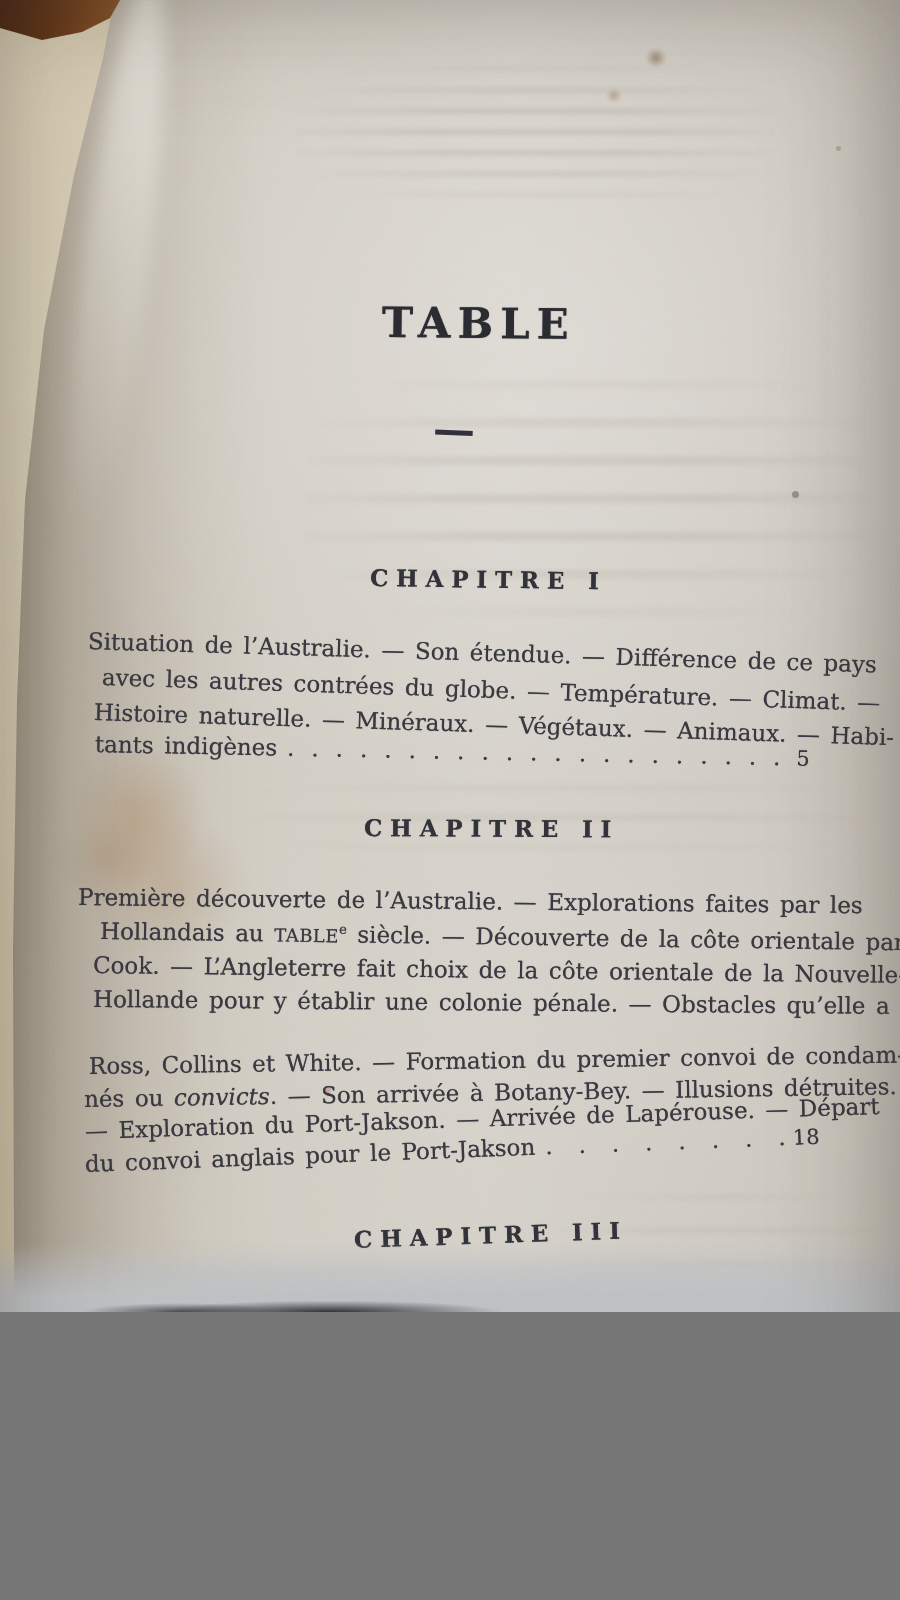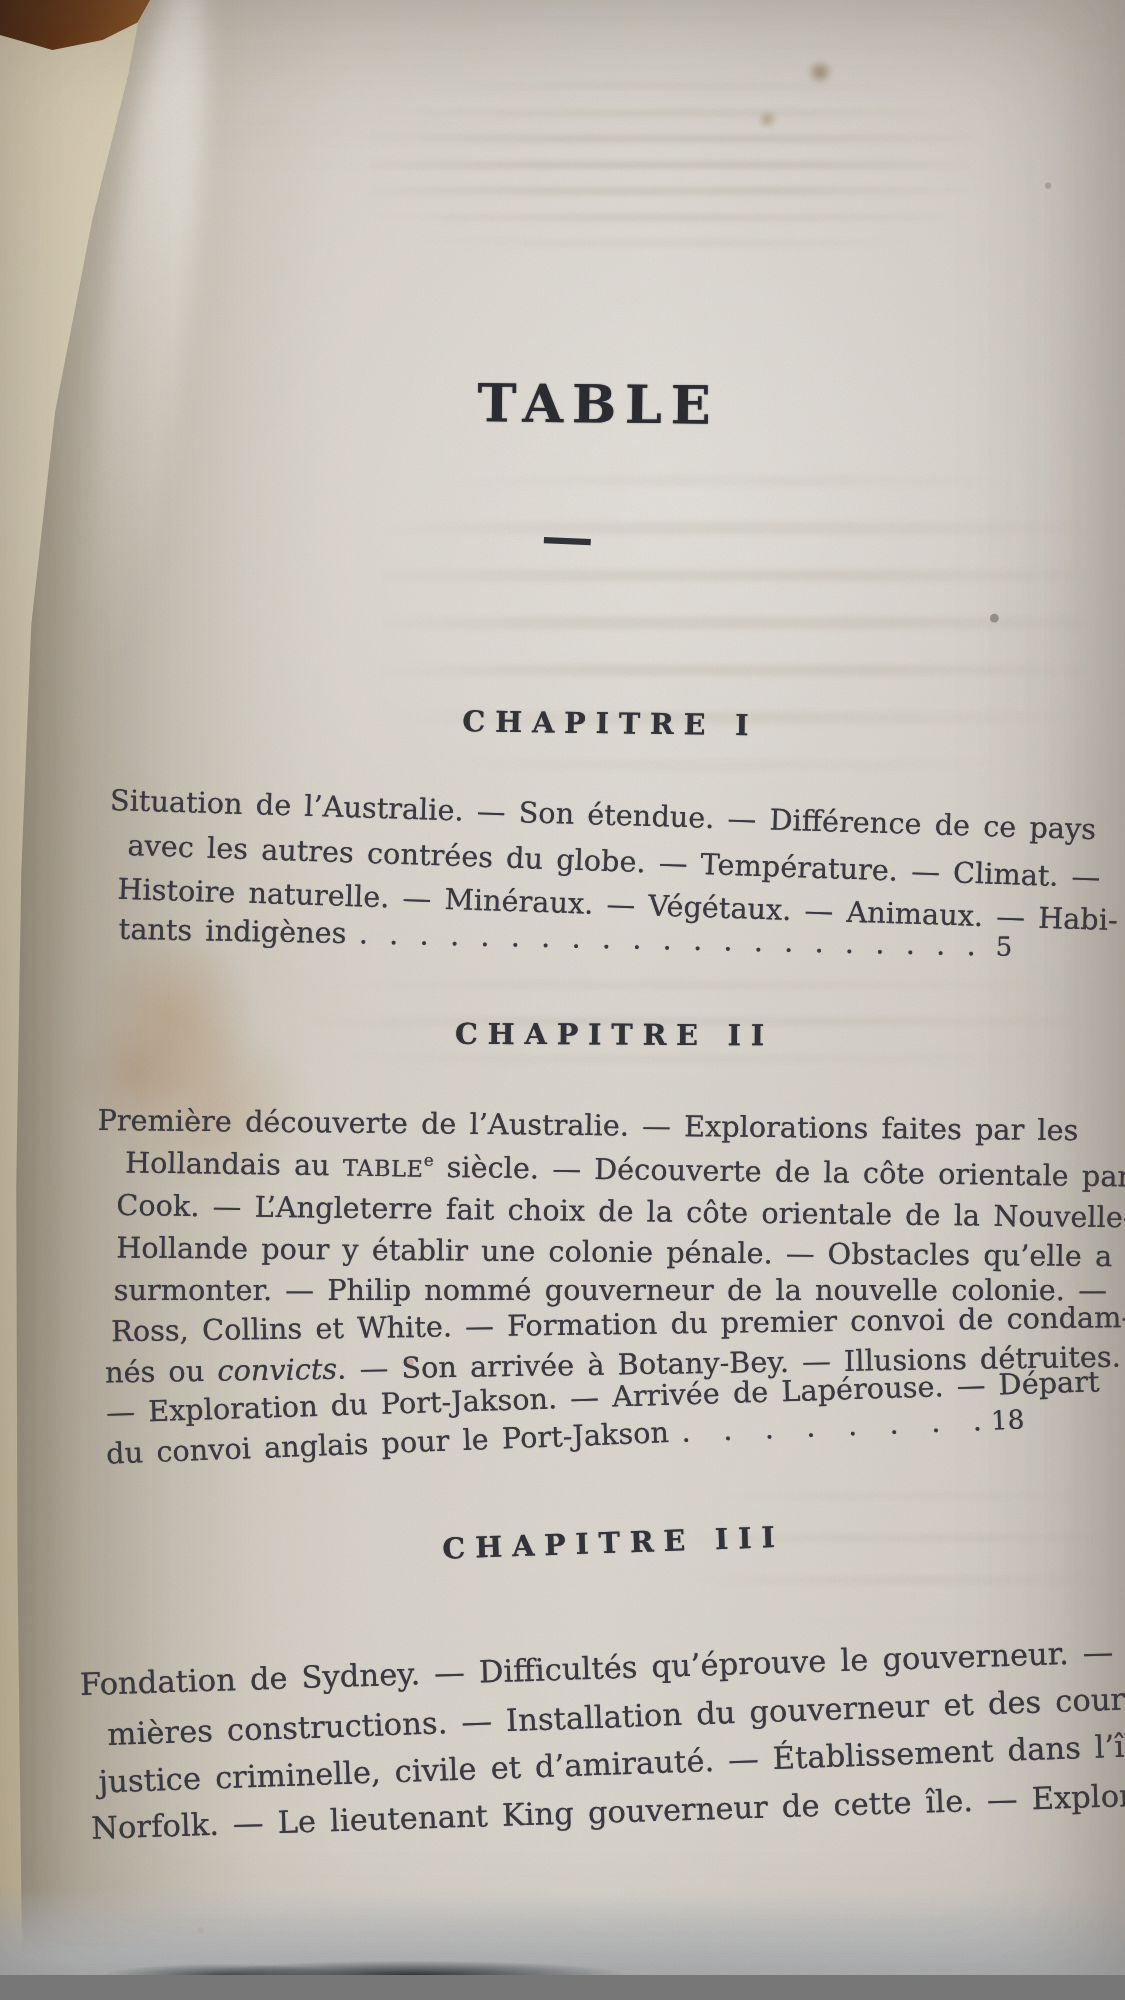--- a/index.html
+++ b/index.html
@@ -1,17 +1,17 @@
 <!DOCTYPE html>
 <html><head>
 <meta charset="utf-8">
 <style>
   html,body{margin:0;padding:0;background:#777;}
   #photo{
-    position:relative;width:900px;height:1580px;overflow:hidden;
+    position:relative;width:900px;height:1312px;overflow:hidden;
     font-family:"DejaVu Serif","Liberation Serif",serif;
     background:
       radial-gradient(900px 760px at 62% 26%, rgba(255,255,255,.30), rgba(255,255,255,0) 62%),
       radial-gradient(700px 900px at 70% 72%, rgba(255,255,255,.12), rgba(255,255,255,0) 70%),
       linear-gradient(92deg,#b7b0a4 0%,#cbc5bb 10%,#d6d1c8 28%,#d8d4cc 55%,#d2cdc5 78%,#cbc6be 100%),
       #d2cdc5;
   }
   .abs{position:absolute;}
   
   #gutter-shadow{left:0;top:0;width:280px;height:1600px;
@@ -145,21 +145,20 @@
     <span>tants indigènes</span>
     <span class="leader">........................</span>
     <span class="pnum">5</span>
   </div>
 
   <div class="abs chap" id="chap2-heading">CHAPITRE II</div>
   <div class="abs line ink" id="c2l1">Première découverte de l’Australie. — Explorations faites par les</div>
   <div class="abs line ink" id="c2l2"><span>Hollandais au </span><span class="smallcap">TABLE</span><span class="sup">e</span><span> siècle. — Découverte de la côte orientale par</span></div>
   <div class="abs line ink" id="c2l3">Cook. — L’Angleterre fait choix de la côte orientale de la Nouvelle-</div>
   <div class="abs line ink" id="c2l4">Hollande pour y établir une colonie pénale. — Obstacles qu’elle a à</div>
-  <div class="abs line ink" id="c2l5">surmonter. — Philip nommé gouverneur de la nouvelle colonie. —</div>
   <div class="abs line ink" id="c2l6">Ross, Collins et White. — Formation du premier convoi de condam-</div>
   <div class="abs line ink" id="c2l7"><span>nés ou </span><span class="it">convicts</span><span>. — Son arrivée à Botany-Bey. — Illusions détruites.</span></div>
   <div class="abs line ink" id="c2l8">— Exploration du Port-Jakson. — Arrivée de Lapérouse. — Départ</div>
   <div class="abs line ink lastline" id="c2l9">
     <span>du convoi anglais pour le Port-Jakson</span>
     <span class="leader wide">..............</span>
     <span class="pnum">18</span>
   </div>
 
   <div class="abs chap" id="chap3-heading">CHAPITRE III</div>

